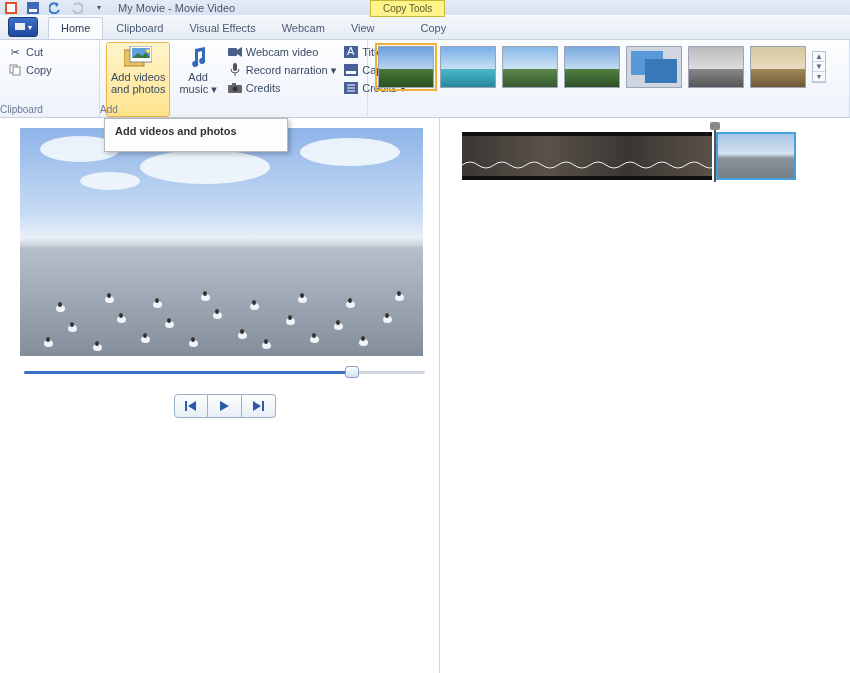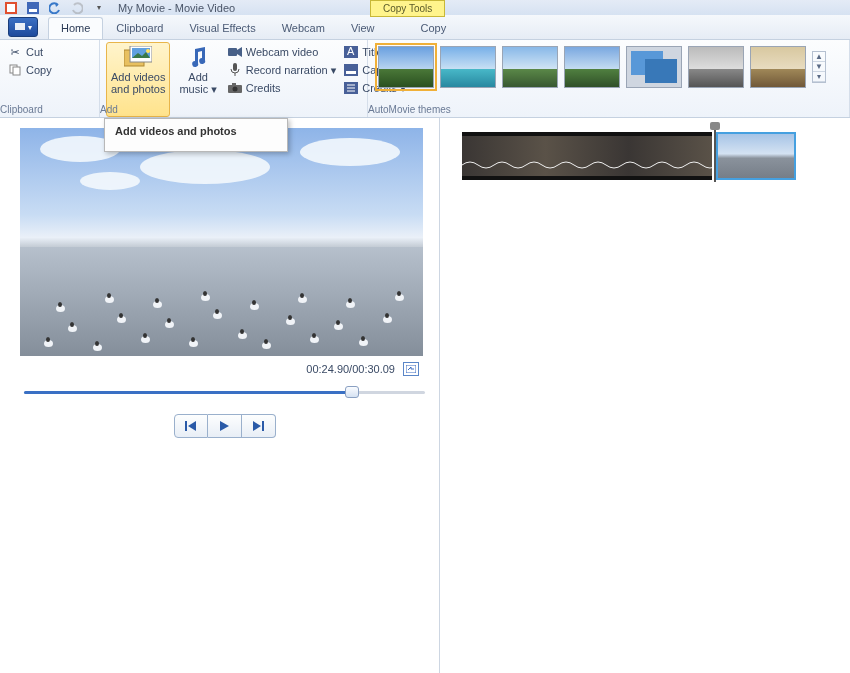--- a/index.html
+++ b/index.html
@@ -266,21 +266,20 @@
       <div class="theme-thumb">
           <div class="sky" style="background:linear-gradient(#d8c8a0,#e8dcc0)"></div>
           <div class="land" style="background:linear-gradient(#a08858,#705838)"></div>
         </div>
       <div class="theme-nav">
         <div>▲</div>
         <div>▼</div>
         <div>▾</div>
       </div>
     </div>
-    <div class="group-label">AutoMovie themes</div>
   </div>
 </div>
 
 <div class="workspace">
 
   <div class="preview-pane">
     <div class="preview-img">
       <div class="cloud" style="top:8px;left:20px;width:80px;height:26px"></div>
       <div class="cloud" style="top:22px;left:120px;width:130px;height:34px"></div>
       <div class="cloud" style="top:10px;left:280px;width:100px;height:28px"></div>
@@ -305,29 +304,20 @@
         <div class="bird" style="left:21%;bottom:48%"></div>
           <div class="bird" style="left:33%;bottom:44%"></div>
           <div class="bird" style="left:45%;bottom:50%"></div>
           <div class="bird" style="left:57%;bottom:42%"></div>
         <div class="bird" style="left:69%;bottom:48%"></div>
           <div class="bird" style="left:81%;bottom:44%"></div>
           <div class="bird" style="left:93%;bottom:50%"></div>
       </div>
     </div>
 
-    <div class="time-row">
-      <span>00:24.90/00:30.09</span>
-      <div class="fullscreen-btn">
-          <svg width="10" height="8">
-            <rect x="0" y="0" width="10" height="8" fill="none" stroke="#3a6ac0"></rect>
-            <path d="M2 5 L5 2 L5 4 L8 4" stroke="#3a6ac0" fill="none"></path>
-          </svg>
-        </div>
-    </div>
 
     <div class="seek">
       <div class="seek-track"></div>
       <div class="seek-prog" style="width:82%"></div>
       <div class="seek-thumb" style="left:80%"></div>
     </div>
 
     <div class="transport">
       <div class="t-btn">
           <svg width="14" height="12">

